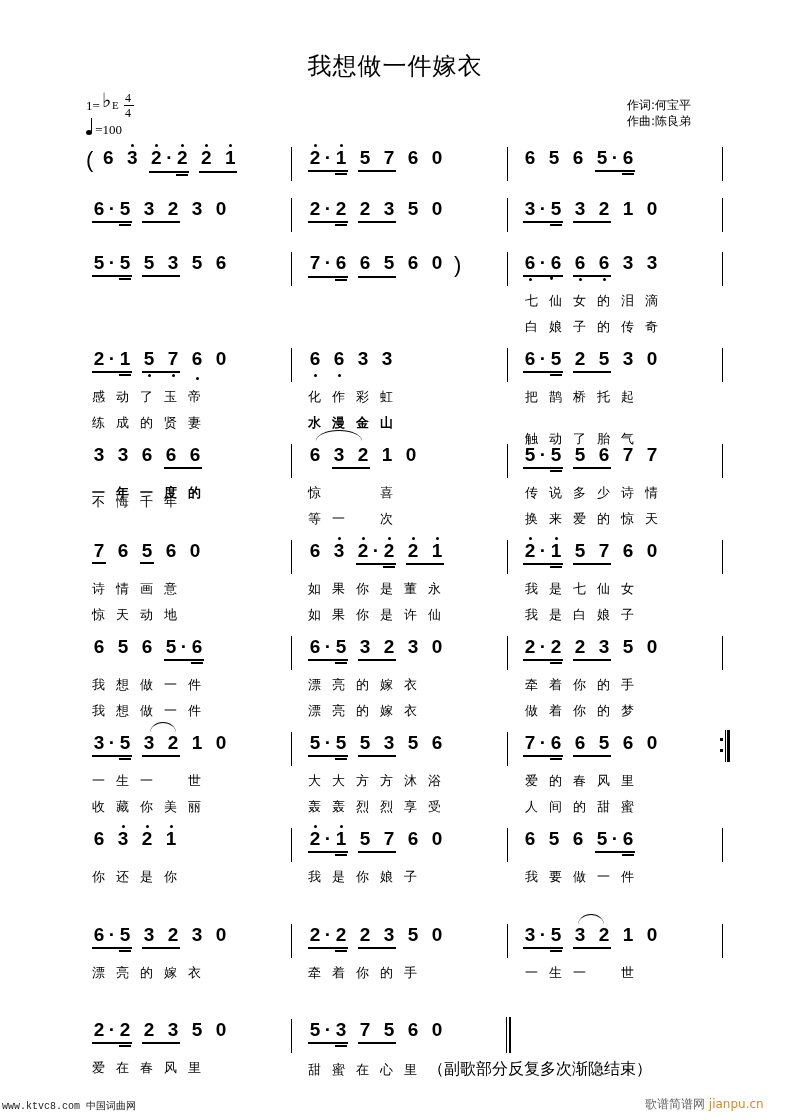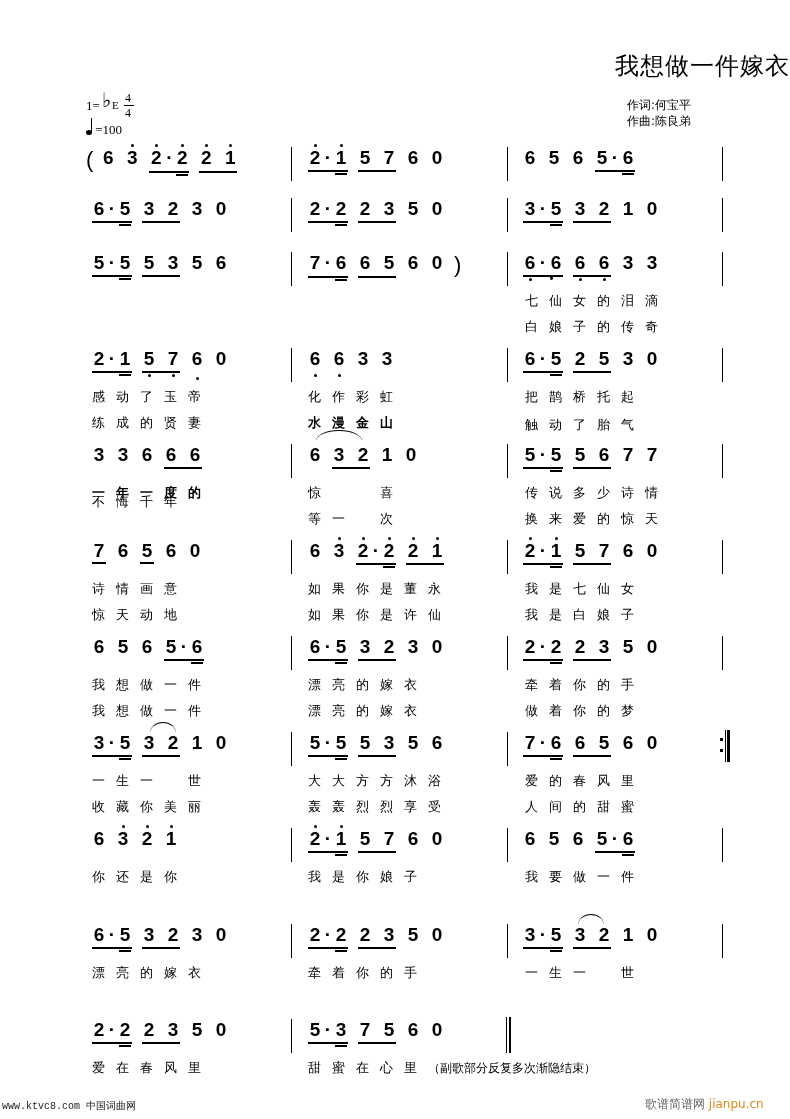--- a/index.html
+++ b/index.html
@@ -1,17 +1,17 @@
 <!DOCTYPE html>
 <html><head>
 <meta charset="utf-8">
 <style>
   html,body{margin:0;padding:0;background:#fff;}
   body{width:790px;height:1119px;position:relative;overflow:hidden;font-family:"DejaVu Sans",sans-serif;color:#000;}
-  .title{position:absolute;top:50px;left:0;width:790px;text-align:right;font-size:24px;font-family:"DejaVu Sans",sans-serif;letter-spacing:1px;}
+  .title{position:absolute;top:50px;left:0;width:790px;text-align:center;font-size:24px;font-family:"DejaVu Sans",sans-serif;letter-spacing:1px;}
   .key{position:absolute;left:86px;top:92px;font-family:"Liberation Serif",serif;font-size:13px;line-height:1;}
   .key .k1{position:absolute;left:0;top:7px;white-space:nowrap;}
   .key .flat{position:absolute;left:16px;top:-2px;font-size:20px;}
   .key .tsig{position:absolute;left:38px;top:0;font-size:12px;text-align:center;width:8px;}
   .key .tsig .line{border-top:1px solid #000;width:10px;margin:1px 0;}
   .tempo{position:absolute;left:86px;top:122px;font-family:"Liberation Serif",serif;font-size:13px;white-space:nowrap;}
   .tempo .note{display:inline-block;width:6px;height:5px;background:#000;border-radius:50%;position:relative;top:1px;}
   .tempo .stem{position:absolute;left:5px;top:-12px;width:1px;height:14px;background:#000;}
   .credits{position:absolute;left:627px;top:97px;font-size:12px;line-height:16px;}
   .row{position:absolute;left:0;width:790px;}
@@ -260,21 +260,21 @@
         <span class="n">3</span>
         <span class="n">0</span>
   </div>
     </div>
   <div class="bar" style="left:722px;top:0;height:34px;"></div>
   <div class="lyr" style="left:92px;top:40px;"><span>感</span><span>动</span><span>了</span><span>玉</span><span>帝</span></div>
   <div class="lyr" style="left:92px;top:66px;"><span>练</span><span>成</span><span>的</span><span>贤</span><span>妻</span></div>
   <div class="lyr" style="left:308px;top:40px;"><span>化</span><span>作</span><span>彩</span><span>虹</span></div>
   <div class="lyr" style="left:308px;top:66px;font-weight:bold;"><span>水</span><span>漫</span><span>金</span><span>山</span></div>
   <div class="lyr" style="left:525px;top:40px;"><span>把</span><span>鹊</span><span>桥</span><span>托</span><span>起</span></div>
-  <div class="lyr" style="left:525px;top:68px;"><span>触</span><span>动</span><span>了</span><span>胎</span><span>气</span></div>
+  <div class="lyr" style="left:525px;top:82px;"><span>触</span><span>动</span><span>了</span><span>胎</span><span>气</span></div>
 </div>
 
 <div class="row" style="top:444px;">
   <div class="measure" style="left:92px;">
       <div class="notes">
     <span class="n">3</span>
         <span class="n">3</span>
         <span class="n">6</span>
     <span class="grp">
           <span class="n">6</span>
@@ -617,19 +617,19 @@
         </span>
         <span class="n">6</span>
         <span class="n">0</span>
   </div>
     </div>
   <div>
     <div class="bar" style="left:506px;top:-2px;height:36px;"></div>
     <div class="bar" style="left:509px;top:-2px;height:36px;width:2px;"></div>
   </div>
   <div class="lyr" style="left:92px;top:40px;"><span>爱</span><span>在</span><span>春</span><span>风</span><span>里</span></div>
-  <div class="lyr" style="left:308px;top:40px;"><span>甜</span><span>蜜</span><span>在</span><span>心</span><span>里</span><span style="width:auto;font-size:12px;">（副歌部分反复多次渐隐结束）</span></div>
+  <div class="lyr" style="left:308px;top:40px;"><span>甜</span><span>蜜</span><span>在</span><span>心</span><span>里</span><span style="width:auto;font-size:16px;">（副歌部分反复多次渐隐结束）</span></div>
 </div>
 
 <div class="footer-l">www.ktvc8.com 中国词曲网</div>
 <div class="footer-r">
   <span>歌谱简谱网</span> <b>jianpu.cn</b>
 </div>
 
 </body></html>

